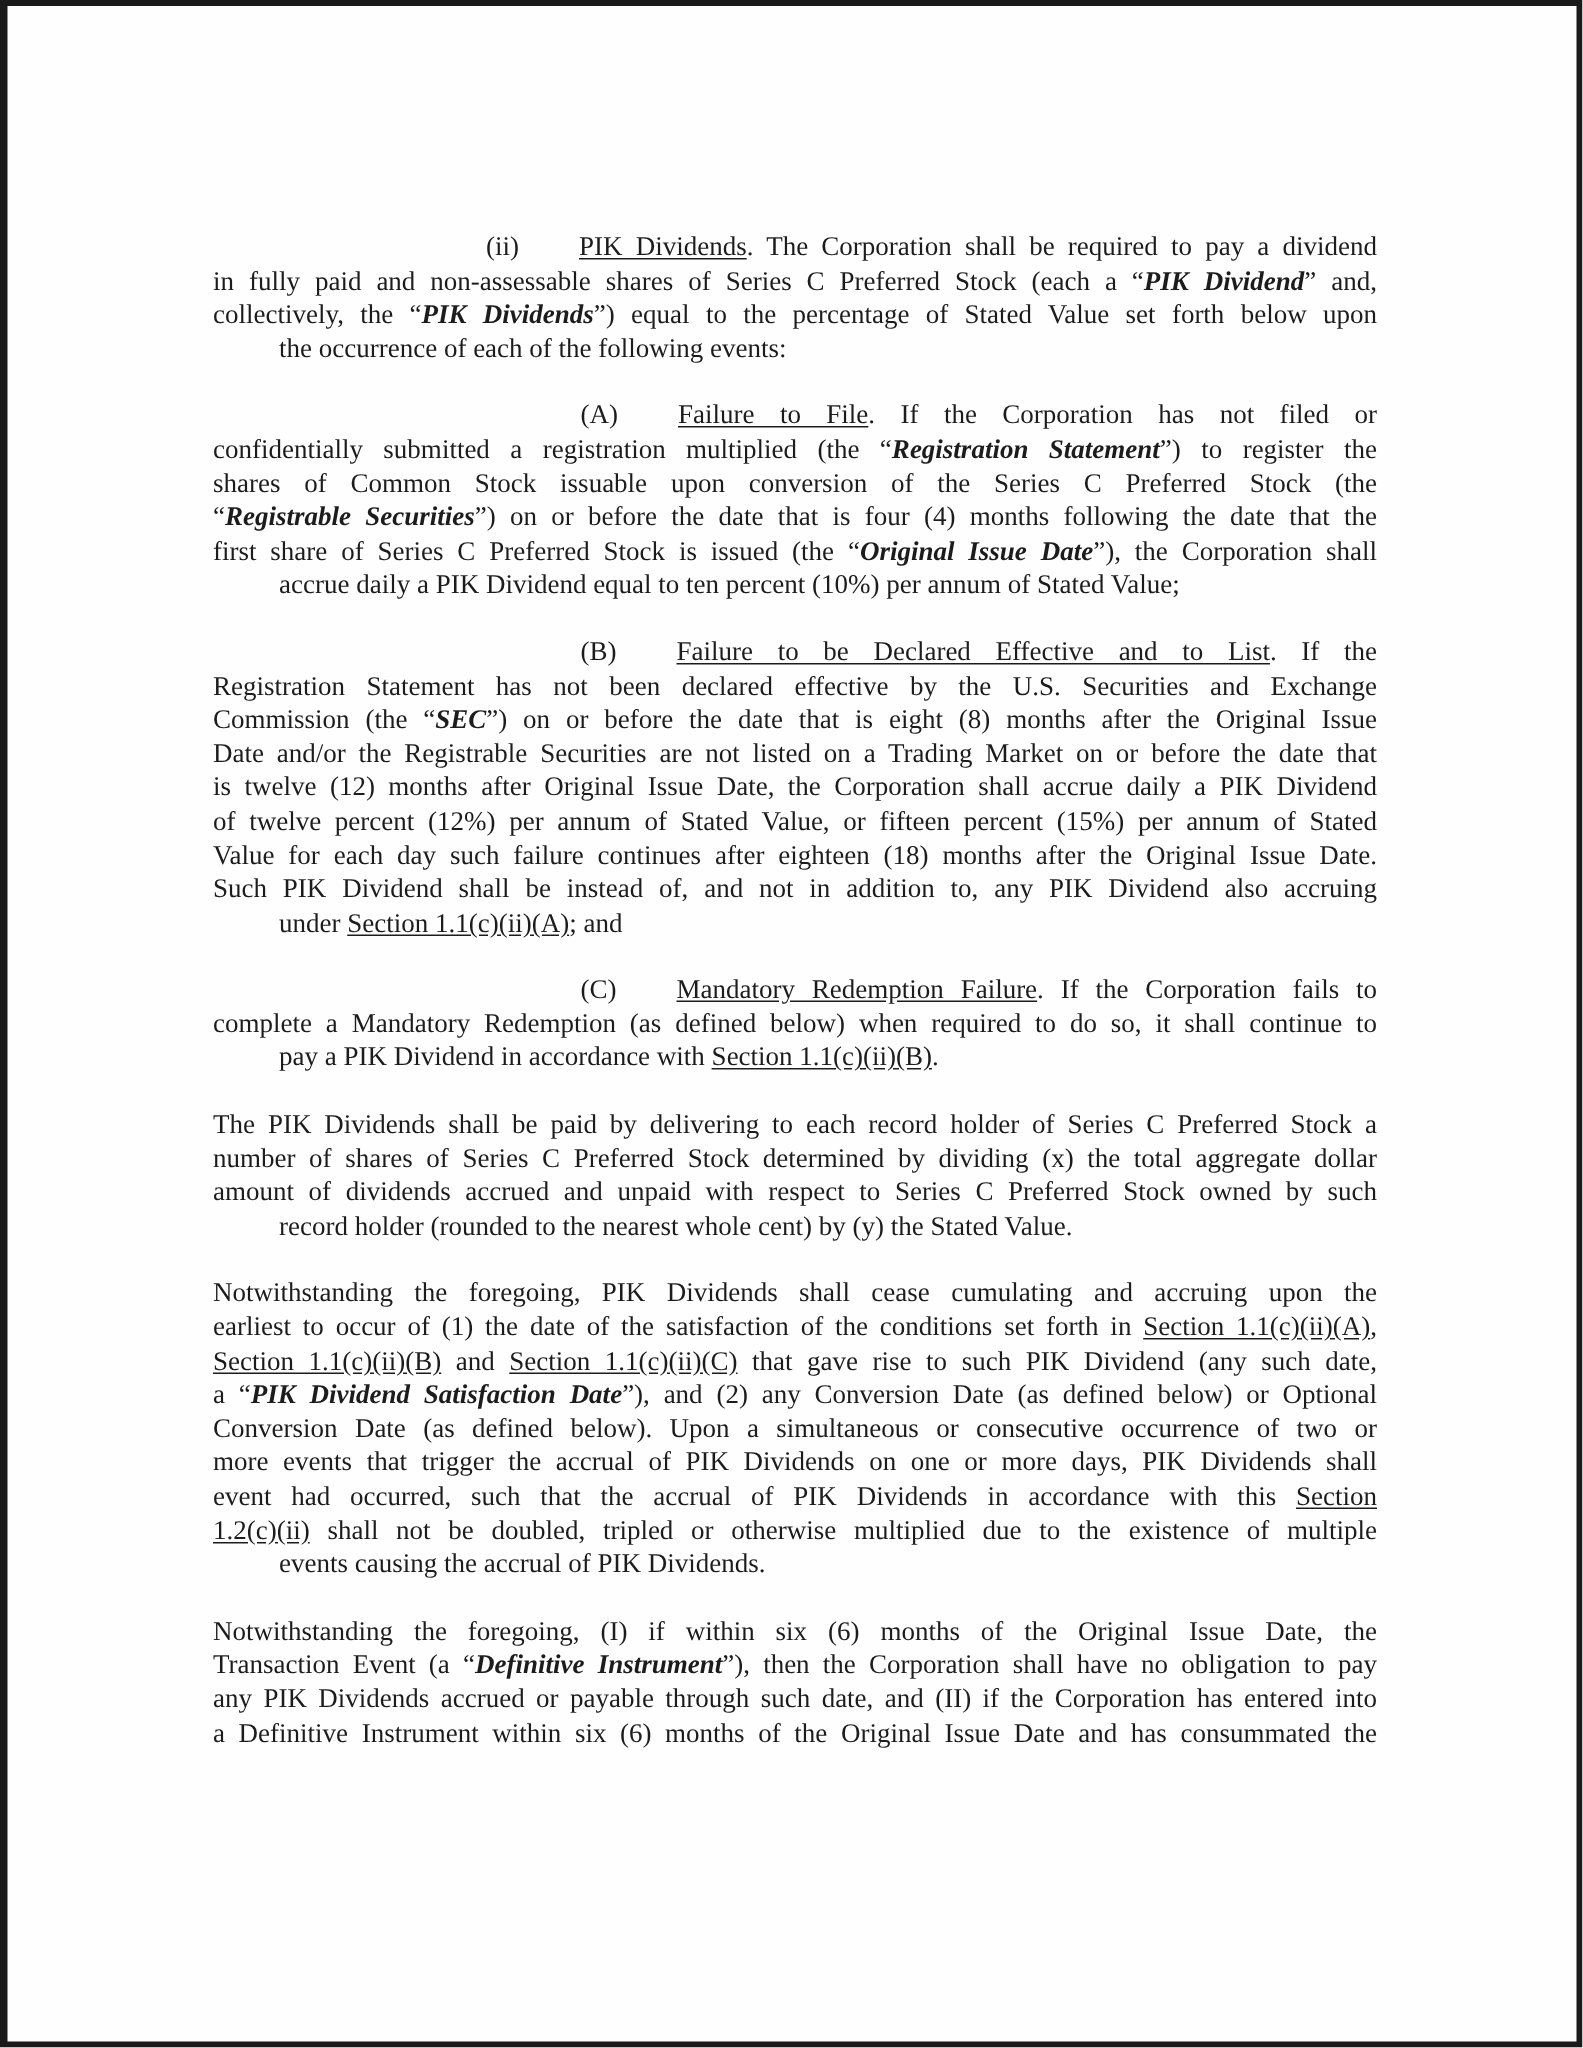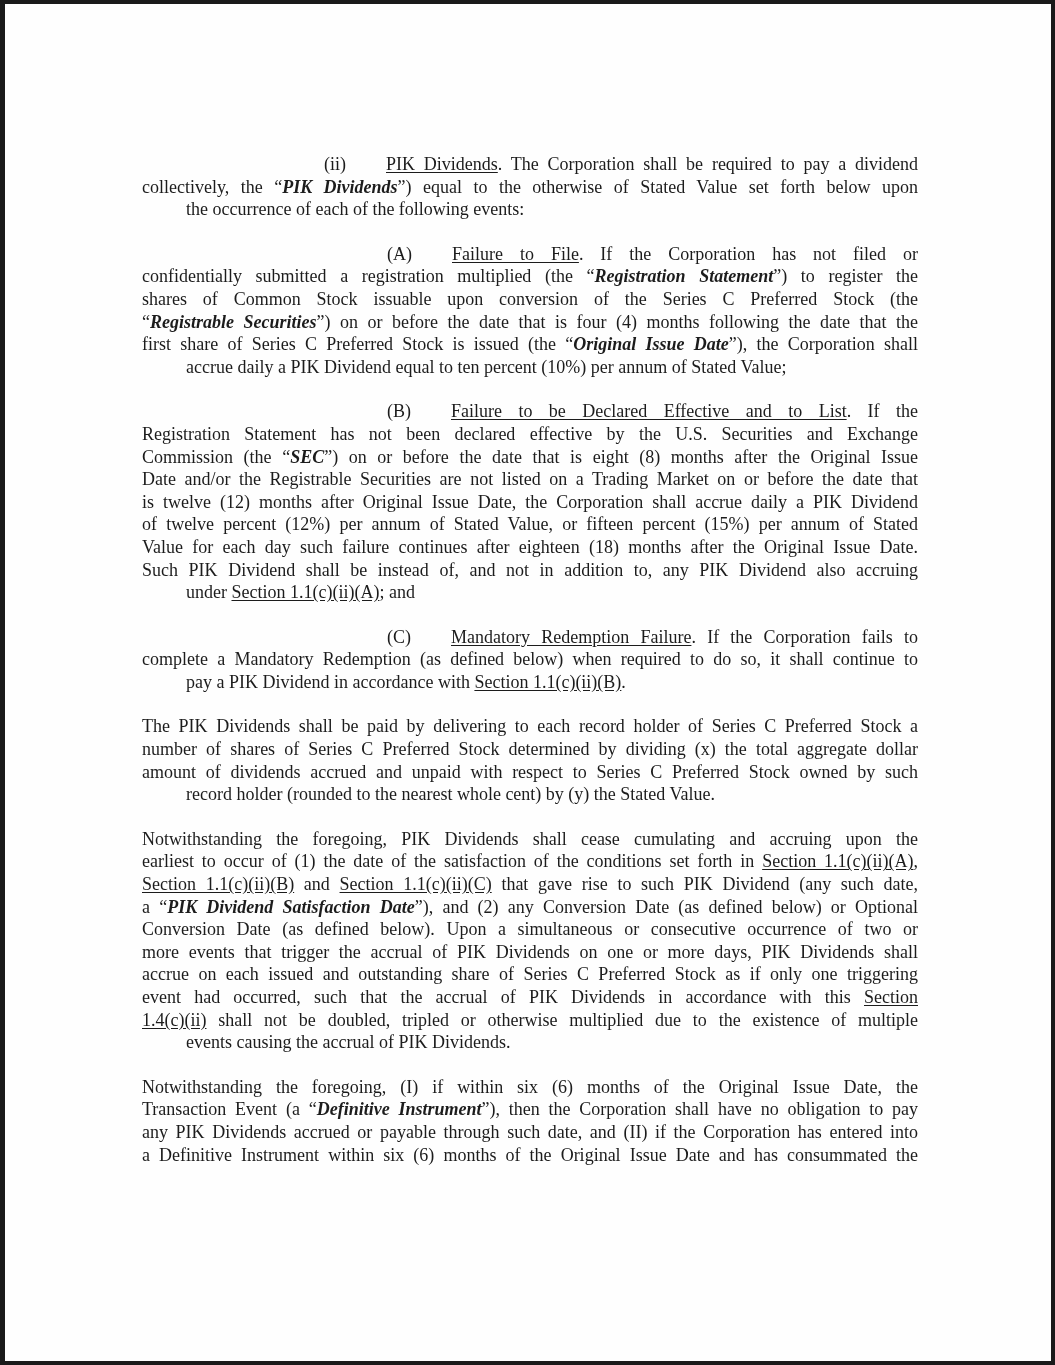--- a/index.html
+++ b/index.html
@@ -34,21 +34,22 @@
   .ind-sub { padding-left: 245px; }
   .label-gap { display: inline-block; width: 40px; }
 </style>
 </head>
 <body>
 
 <div class="page">
   <div class="body-text" id="doc-body">
       <div class="para" style="margin-bottom: 22px;">
         <div class="line ind-ii"><span>(ii)</span><span class="label-gap"></span><span class="u">PIK Dividends</span><span>. The Corporation shall be required to pay a dividend</span></div>
-        <div class="line"><span>collectively, the “</span><span class="bi">PIK Dividends</span><span>”) equal to the otherwise of Stated Value set forth below upon</span></div>
+        <div class="line"><span>in fully paid and non-assessable shares of Series C Preferred Stock (each a “</span><span class="bi">PIK Dividend</span><span>” and,</span></div>
+        <div class="line"><span>collectively, the “</span><span class="bi">PIK Dividends</span><span>”) equal to the percentage of Stated Value set forth below upon</span></div>
         <div class="line last"><span>the occurrence of each of the following events:</span></div>
       </div>
       <div class="para" style="margin-bottom: 22px;">
         <div class="line ind-sub"><span>(A)</span><span class="label-gap"></span><span class="u">Failure to File</span><span>. If the Corporation has not filed or</span></div>
         <div class="line"><span>confidentially submitted a registration multiplied (the “</span><span class="bi">Registration Statement</span><span>”) to register the</span></div>
         <div class="line"><span>shares of Common Stock issuable upon conversion of the Series C Preferred Stock (the</span></div>
         <div class="line"><span>“</span><span class="bi">Registrable Securities</span><span>”) on or before the date that is four (4) months following the date that the</span></div>
         <div class="line"><span>first share of Series C Preferred Stock is issued (the “</span><span class="bi">Original Issue Date</span><span>”), the Corporation shall</span></div>
         <div class="line last"><span>accrue daily a PIK Dividend equal to ten percent (10%) per annum of Stated Value;</span></div>
       </div>
@@ -74,23 +75,22 @@
         <div class="line"><span>amount of dividends accrued and unpaid with respect to Series C Preferred Stock owned by such</span></div>
         <div class="line last"><span>record holder (rounded to the nearest whole cent) by (y) the Stated Value.</span></div>
       </div>
       <div class="para" style="margin-bottom: 22px;">
         <div class="line"><span>Notwithstanding the foregoing, PIK Dividends shall cease cumulating and accruing upon the</span></div>
         <div class="line"><span>earliest to occur of (1) the date of the satisfaction of the conditions set forth in </span><span class="u">Section 1.1(c)(ii)(A)</span><span>,</span></div>
         <div class="line"><span class="u">Section 1.1(c)(ii)(B)</span><span> and </span><span class="u">Section 1.1(c)(ii)(C)</span><span> that gave rise to such PIK Dividend (any such date,</span></div>
         <div class="line"><span>a “</span><span class="bi">PIK Dividend Satisfaction Date</span><span>”), and (2) any Conversion Date (as defined below) or Optional</span></div>
         <div class="line"><span>Conversion Date (as defined below). Upon a simultaneous or consecutive occurrence of two or</span></div>
         <div class="line"><span>more events that trigger the accrual of PIK Dividends on one or more days, PIK Dividends shall</span></div>
-        <div class="line"><span>accrue on each issued and outstanding share of Series C Preferred Stock as if only one triggering</span></div>
         <div class="line"><span>event had occurred, such that the accrual of PIK Dividends in accordance with this </span><span class="u">Section</span></div>
-        <div class="line"><span class="u">1.4(c)(ii)</span><span> shall not be doubled, tripled or otherwise multiplied due to the existence of multiple</span></div>
+        <div class="line"><span class="u">1.2(c)(ii)</span><span> shall not be doubled, tripled or otherwise multiplied due to the existence of multiple</span></div>
         <div class="line last"><span>events causing the accrual of PIK Dividends.</span></div>
       </div>
       <div class="para" style="margin-bottom: 22px;">
         <div class="line"><span>Notwithstanding the foregoing, (I) if within six (6) months of the Original Issue Date, the</span></div>
         <div class="line"><span>Transaction Event (a “</span><span class="bi">Definitive Instrument</span><span>”), then the Corporation shall have no obligation to pay</span></div>
         <div class="line"><span>any PIK Dividends accrued or payable through such date, and (II) if the Corporation has entered into</span></div>
         <div class="line"><span>a Definitive Instrument within six (6) months of the Original Issue Date and has consummated the</span></div>
       </div>
     </div>
 </div>

